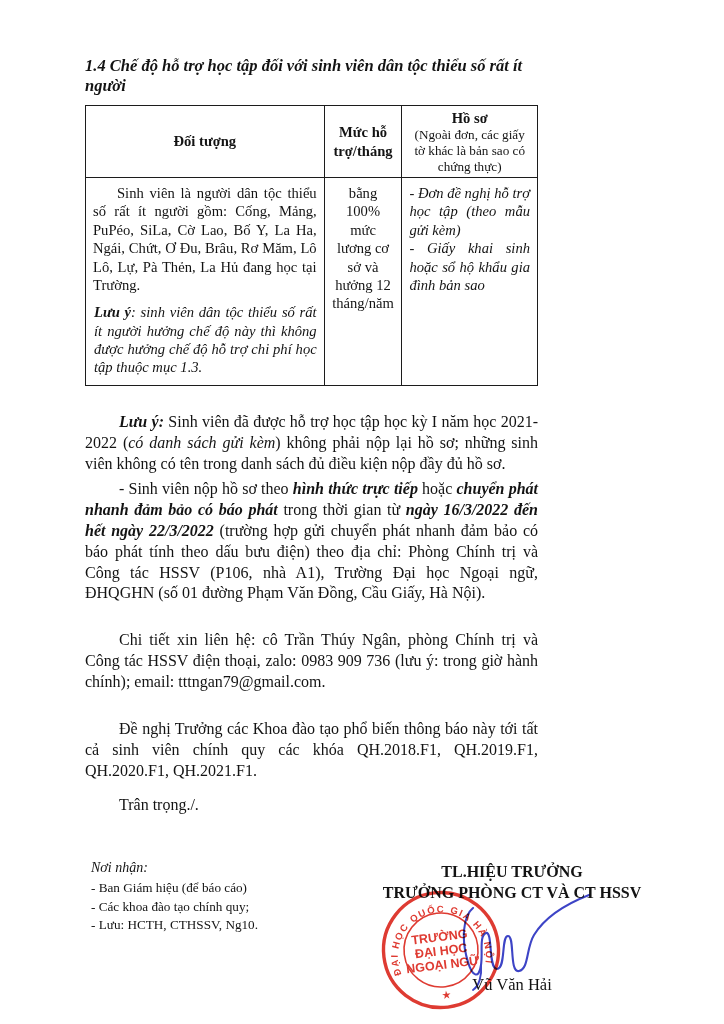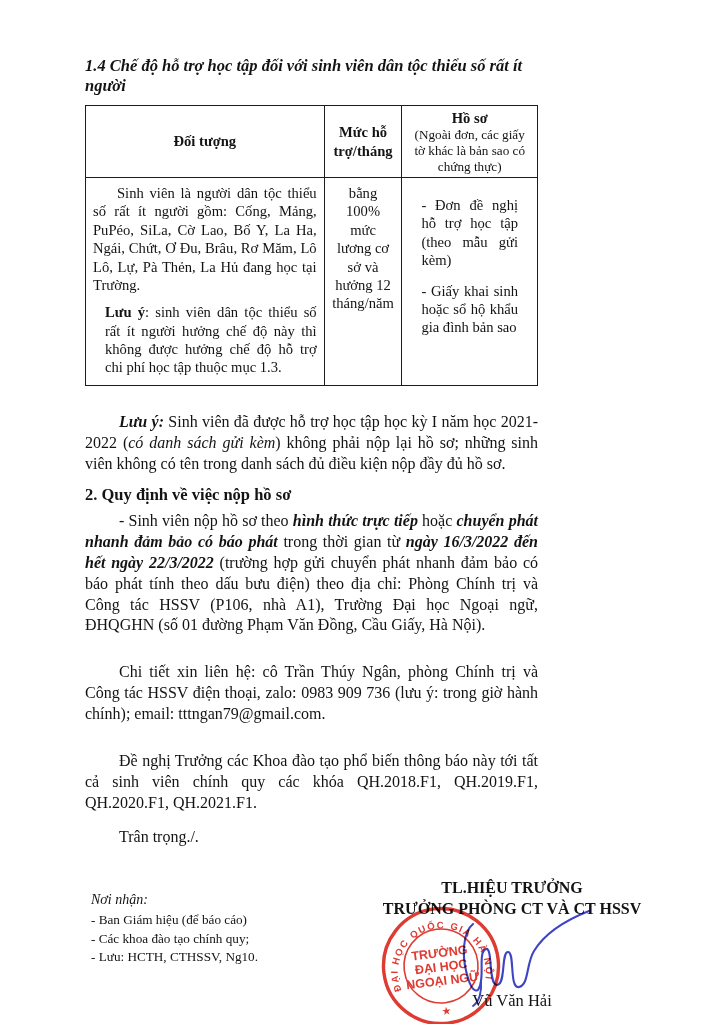--- a/index.html
+++ b/index.html
@@ -44,26 +44,27 @@
     font-size: 13.2px;
     line-height: 1.18;
   }
   table.support tbody td { vertical-align: top; padding-top: 6px; padding-bottom: 8px; }
   .cell-main {
     margin: 0;
     text-indent: 24px;
     text-align: justify;
   }
   .cell-note {
-    margin: 9px 0 0 12px;
+    margin: 9px 0 0 1px;
+    font-style: italic;
     text-align: justify;
   }
   .cell-note .note-label { font-weight: bold; }
   .cell-center { text-align: center; margin-top: 28px; }
-  .hoso-item { text-align: justify; margin: 12px; }
+  .hoso-item { text-align: justify; margin: 0; font-style: italic; }
   
   .para {
     font-size: 16px;
     line-height: 1.31;
     text-align: justify;
     text-indent: 34px;
     margin: 9px 0 0 0;
   }
   .para.tight { margin-top: 26px; }
   .bi { font-weight: bold; font-style: italic; }
@@ -71,21 +72,21 @@
   .closing { text-indent: 34px; margin-top: 14px; font-size: 16px; }
   
   .footer { position: relative; height: 330px; margin-top: 26px; }
   .recipients {
     position: absolute; left: 6px; top: 18px;
     font-size: 13.2px; line-height: 1.38;
   }
   .recipients-label { font-weight: normal; font-style: italic; font-size: 14px; margin-bottom: 2px; }
   .recipient-item { white-space: nowrap; }
   .sig-block {
-    position: absolute; left: 282px; top: 6px;
+    position: absolute; left: 282px; top: 22px;
     width: 290px; text-align: center;
   }
   .sig-title { font-weight: bold; font-size: 16px; line-height: 1.28; }
   .signer-name {
     font-weight: normal; font-size: 16.5px;
     margin-top: 72px;
     position: relative; z-index: 3;
   }
   .stamp {
     position: absolute; left: 12px; top: 26px;
@@ -135,21 +136,20 @@
         <td>
           <p class="hoso-item">- Đơn đề nghị hỗ trợ học tập (theo mẫu gửi kèm)</p>
           <p class="hoso-item">- Giấy khai sinh hoặc sổ hộ khẩu gia đình bản sao</p>
         </td>
       </tr>
     </tbody>
   </table>
 
   <p class="para tight"><span class="bi">Lưu ý:</span><span> Sinh viên đã được hỗ trợ học tập học kỳ I năm học 2021-2022 (</span><span class="it">có danh sách gửi kèm</span><span>) không phải nộp lại hồ sơ; những sinh viên không có tên trong danh sách đủ điều kiện nộp đầy đủ hồ sơ.</span></p>
 
-  <div class="h2">2. Quy định về việc nộp hồ sơ</div>
 
   <p class="para" style="margin-top:4px"><span>- Sinh viên nộp hồ sơ theo </span><span class="bi">hình thức trực tiếp</span><span> hoặc </span><span class="bi">chuyển phát nhanh đảm bảo có báo phát</span><span> trong thời gian từ </span><span class="bi">ngày 16/3/2022 đến hết ngày 22/3/2022</span><span> (trường hợp gửi chuyển phát nhanh đảm bảo có báo phát tính theo dấu bưu điện) theo địa chỉ: Phòng Chính trị và Công tác HSSV (P106, nhà A1), Trường Đại học Ngoại ngữ, ĐHQGHN (số 01 đường Phạm Văn Đồng, Cầu Giấy, Hà Nội).</span></p>
 
 
   <p class="para tight">Chi tiết xin liên hệ: cô Trần Thúy Ngân, phòng Chính trị và Công tác HSSV điện thoại, zalo: 0983 909 736 (lưu ý: trong giờ hành chính); email: tttngan79@gmail.com.</p>
 
   <p class="para tight">Đề nghị Trưởng các Khoa đào tạo phổ biến thông báo này tới tất cả sinh viên chính quy các khóa QH.2018.F1, QH.2019.F1, QH.2020.F1, QH.2021.F1.</p>
 
   <p class="closing">Trân trọng./.</p>
 

